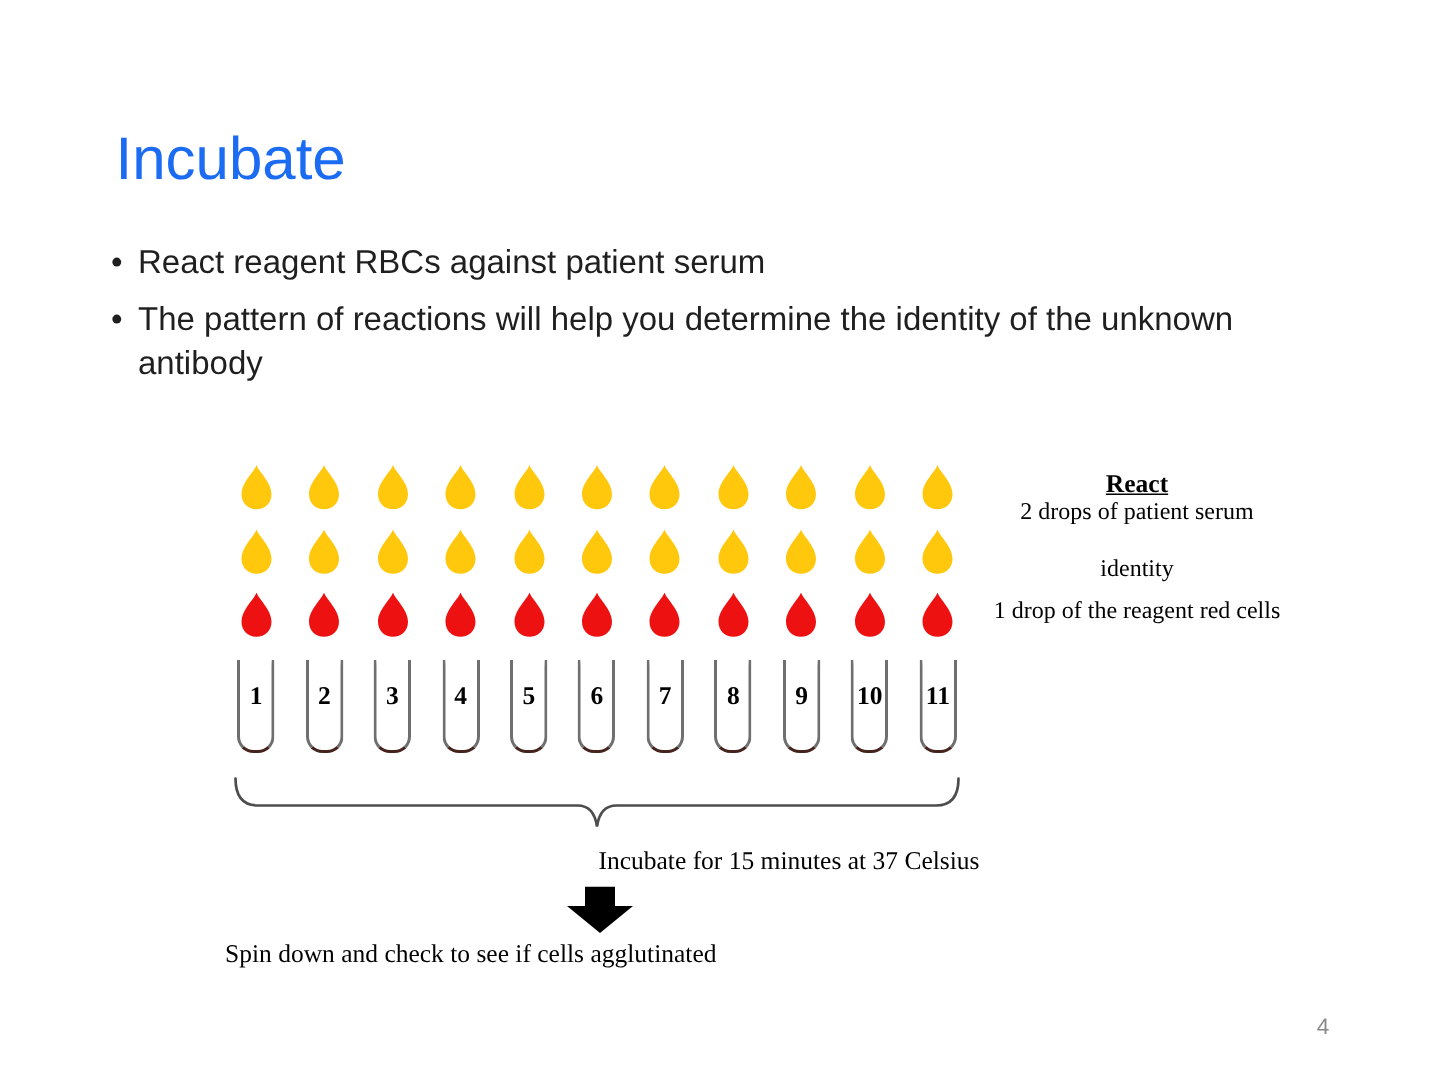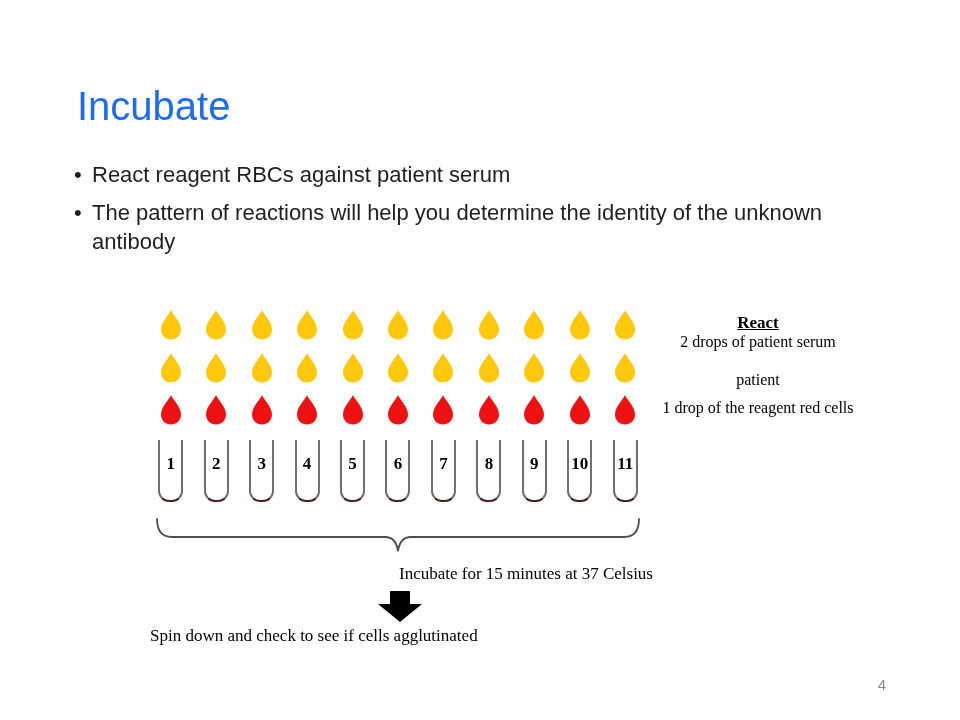--- a/index.html
+++ b/index.html
@@ -318,16 +318,16 @@
 <div class="abs arrow-wrap">
   <svg width="46" height="31" viewBox="0 0 46 31">
     <path d="M 13 0 L 33 0 L 33 13 L 45 13 L 23 31 L 1 13 L 13 13 Z" fill="#000000"></path>
   </svg>
 </div>
 
 <div class="abs serif spin-label">Spin down and check to see if cells agglutinated</div>
 
 <div class="abs serif side-heading">React</div>
 <div class="abs serif side-line-1">2 drops of patient serum</div>
-<div class="abs serif side-line-2">patient</div>
+<div class="abs serif side-line-2">identity</div>
 <div class="abs serif side-line-3">1 drop of the reagent red cells</div>
 
 <div class="abs page-number">4</div>
 
 </body></html>

